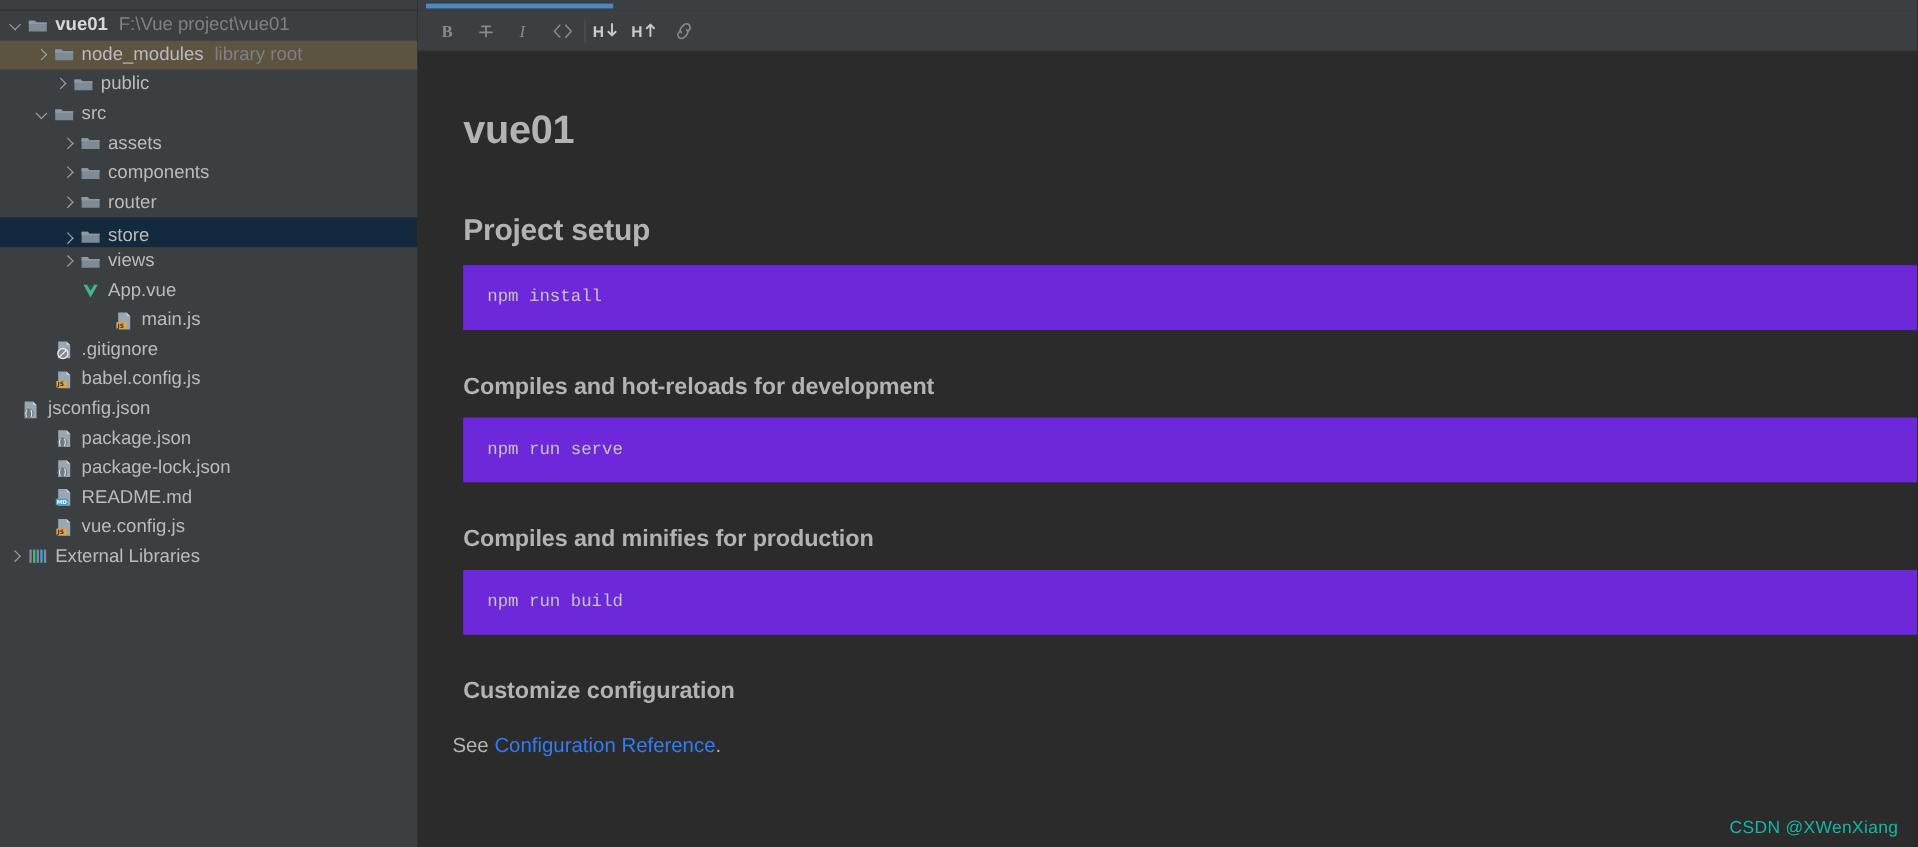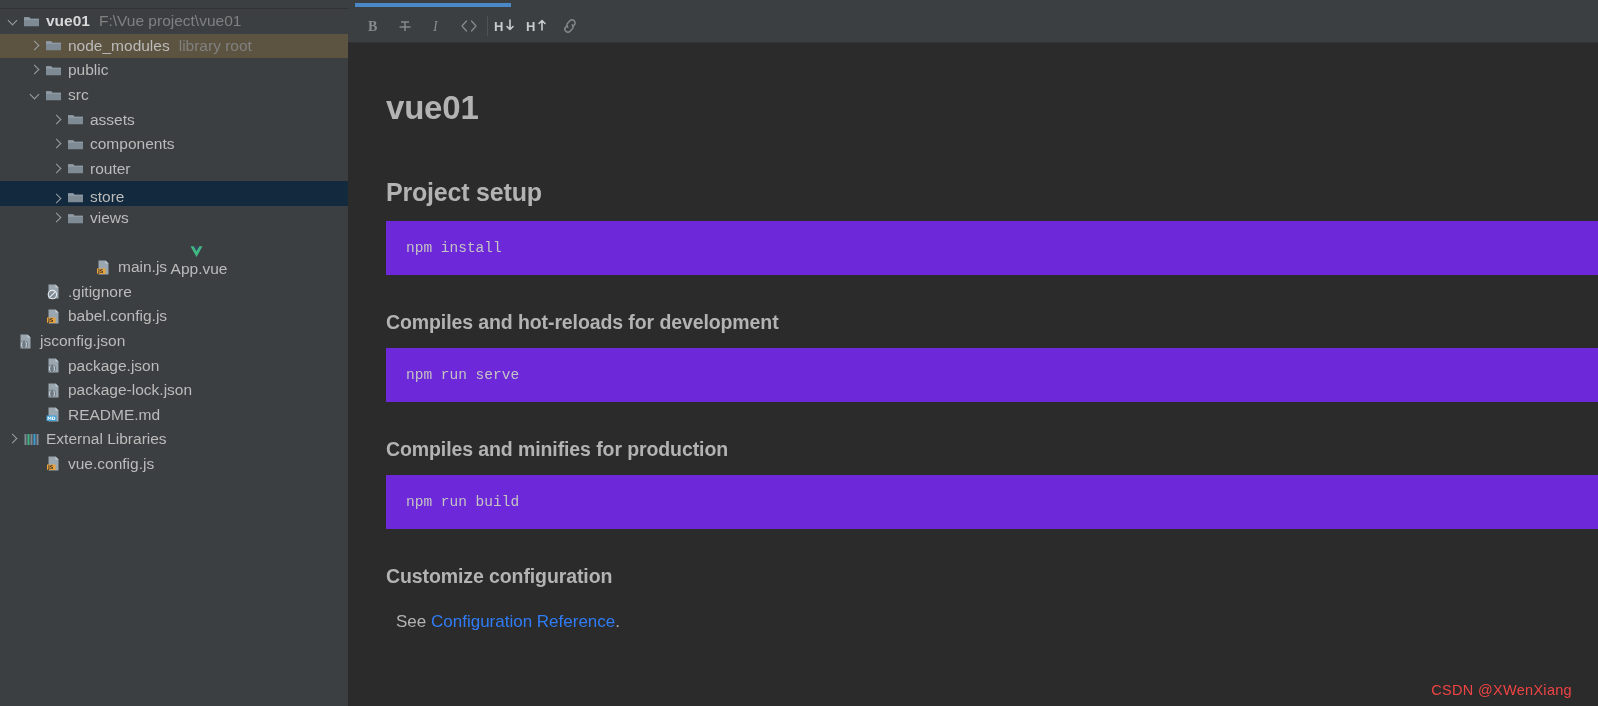--- a/index.html
+++ b/index.html
@@ -179,32 +179,32 @@
     padding: 19px 0 19px 20px;
     font-family: Liberation Mono, monospace;
     font-size: 14.5px;
     color: #c4c4c4;
     box-sizing: border-box;
   }
   .md-p {
     color: #b3b3b3;
     font-size: 17px;
     margin: 0;
-    padding: 24px 0 0 48px;
+    padding: 24px 0 0 29px;
   }
   .md-link {
     color: #2f7cf6;
     text-decoration: none;
   }
 
   #watermark {
     position: absolute;
-    right: 26px;
+    right: 16px;
     bottom: 8px;
-    color: #ef4444;
+    color: #14b8a6;
     font-size: 14.5px;
     letter-spacing: 0.3px;
   }
 </style>
 </head>
 <body>
 
 <div id="app">
 
   <div id="sidebar">
@@ -225,21 +225,21 @@
           <span class="arrow collapsed"></span>
           <span class="ficon">
             <svg width="17" height="17" viewBox="0 0 17 17">
               <path d="M1 4.2h5.2l1.3 1.6H16v7.4H1z" fill="#7e8b95"></path>
               <path d="M1 4.2h5.2l1.3 1.6H16V7H1z" fill="#8d99a3"></path>
             </svg>
           </span>
           <span class="tlabel">node_modules</span>
           <span class="tsub">library root</span>
         </div>
-        <div class="tree-row" style="padding-left: 28px; text-align: right;">
+        <div class="tree-row" style="padding-left: 44px; text-align: right;">
           <span class="arrow collapsed"></span>
           <span class="ficon">
             <svg width="17" height="17" viewBox="0 0 17 17">
               <path d="M1 4.2h5.2l1.3 1.6H16v7.4H1z" fill="#7e8b95"></path>
               <path d="M1 4.2h5.2l1.3 1.6H16V7H1z" fill="#8d99a3"></path>
             </svg>
           </span>
           <span class="tlabel">public</span>
         </div>
         <div class="tree-row" style="padding-left: 28px;">
@@ -295,21 +295,21 @@
         <div class="tree-row" style="padding-left: 50px;">
           <span class="arrow collapsed"></span>
           <span class="ficon">
             <svg width="17" height="17" viewBox="0 0 17 17">
               <path d="M1 4.2h5.2l1.3 1.6H16v7.4H1z" fill="#7e8b95"></path>
               <path d="M1 4.2h5.2l1.3 1.6H16V7H1z" fill="#8d99a3"></path>
             </svg>
           </span>
           <span class="tlabel">views</span>
         </div>
-        <div class="tree-row" style="padding-left: 50px; flex-direction: column;">
+        <div class="tree-row" style="padding-left: 50px;">
           <span class="arrow none"></span>
           <span class="ficon">
             <svg width="17" height="17" viewBox="0 0 17 17">
               <path d="M2.5 3.2h3.2L8.5 8l2.8-4.8h3.2L8.5 14z" fill="#41b883"></path>
               <path d="M5.7 3.2h2.1l.7 1.2.7-1.2h2.1L8.5 8z" fill="#35495e"></path>
             </svg>
           </span>
           <span class="tlabel">App.vue</span>
         </div>
         <div class="tree-row" style="padding-left: 78px;">
@@ -388,45 +388,45 @@
           <span class="arrow none"></span>
           <span class="ficon">
             <svg width="17" height="17" viewBox="0 0 17 17">
               <path d="M3.5 1.5h7l3 3v11h-10z" fill="#9aa7b0"></path>
               <path d="M10.5 1.5l3 3h-3z" fill="#c3ccd3"></path>
               <rect x="1.5" y="9.5" width="10" height="5.5" fill="#3c9fd6"></rect>
               <text x="2.3" y="14" font-family="DejaVu Sans, sans-serif" font-size="4.6" font-weight="bold" fill="#ffffff">MD</text>
             </svg>
           </span>
           <span class="tlabel">README.md</span>
+        </div>
+        <div class="tree-row" style="padding-left: 28px;">
+          <span class="arrow none"></span>
+          <span class="ficon">
+            <svg width="17" height="17" viewBox="0 0 17 17">
+              <path d="M3.5 1.5h7l3 3v11h-10z" fill="#9aa7b0"></path>
+              <path d="M10.5 1.5l3 3h-3z" fill="#c3ccd3"></path>
+              <rect x="2" y="9.5" width="8.5" height="5.5" fill="#e8a33d"></rect>
+              <text x="3" y="14" font-family="DejaVu Sans, sans-serif" font-size="5" font-weight="bold" fill="#3c3128">JS</text>
+            </svg>
+          </span>
+          <span class="tlabel">vue.config.js</span>
         </div>
         <div class="tree-row" style="padding-left: 6px;">
           <span class="arrow collapsed"></span>
           <span class="ficon">
             <svg width="17" height="17" viewBox="0 0 17 17">
               <rect x="1.5" y="3" width="2" height="11" fill="#7e8b95"></rect>
               <rect x="4.5" y="3" width="2" height="11" fill="#41b883"></rect>
               <rect x="7.5" y="3" width="2" height="11" fill="#7e8b95"></rect>
               <rect x="10.5" y="3" width="2" height="11" fill="#3c9fd6"></rect>
               <rect x="13.5" y="3" width="2" height="11" fill="#7e8b95"></rect>
             </svg>
           </span>
           <span class="tlabel">External Libraries</span>
-        </div>
-        <div class="tree-row" style="padding-left: 28px;">
-          <span class="arrow none"></span>
-          <span class="ficon">
-            <svg width="17" height="17" viewBox="0 0 17 17">
-              <path d="M3.5 1.5h7l3 3v11h-10z" fill="#9aa7b0"></path>
-              <path d="M10.5 1.5l3 3h-3z" fill="#c3ccd3"></path>
-              <rect x="2" y="9.5" width="8.5" height="5.5" fill="#e8a33d"></rect>
-              <text x="3" y="14" font-family="DejaVu Sans, sans-serif" font-size="5" font-weight="bold" fill="#3c3128">JS</text>
-            </svg>
-          </span>
-          <span class="tlabel">vue.config.js</span>
         </div>
       </div>
   </div>
 
   <div id="editor">
 
     <div id="tabstrip">
       <div id="tab-underline"></div>
     </div>
 

